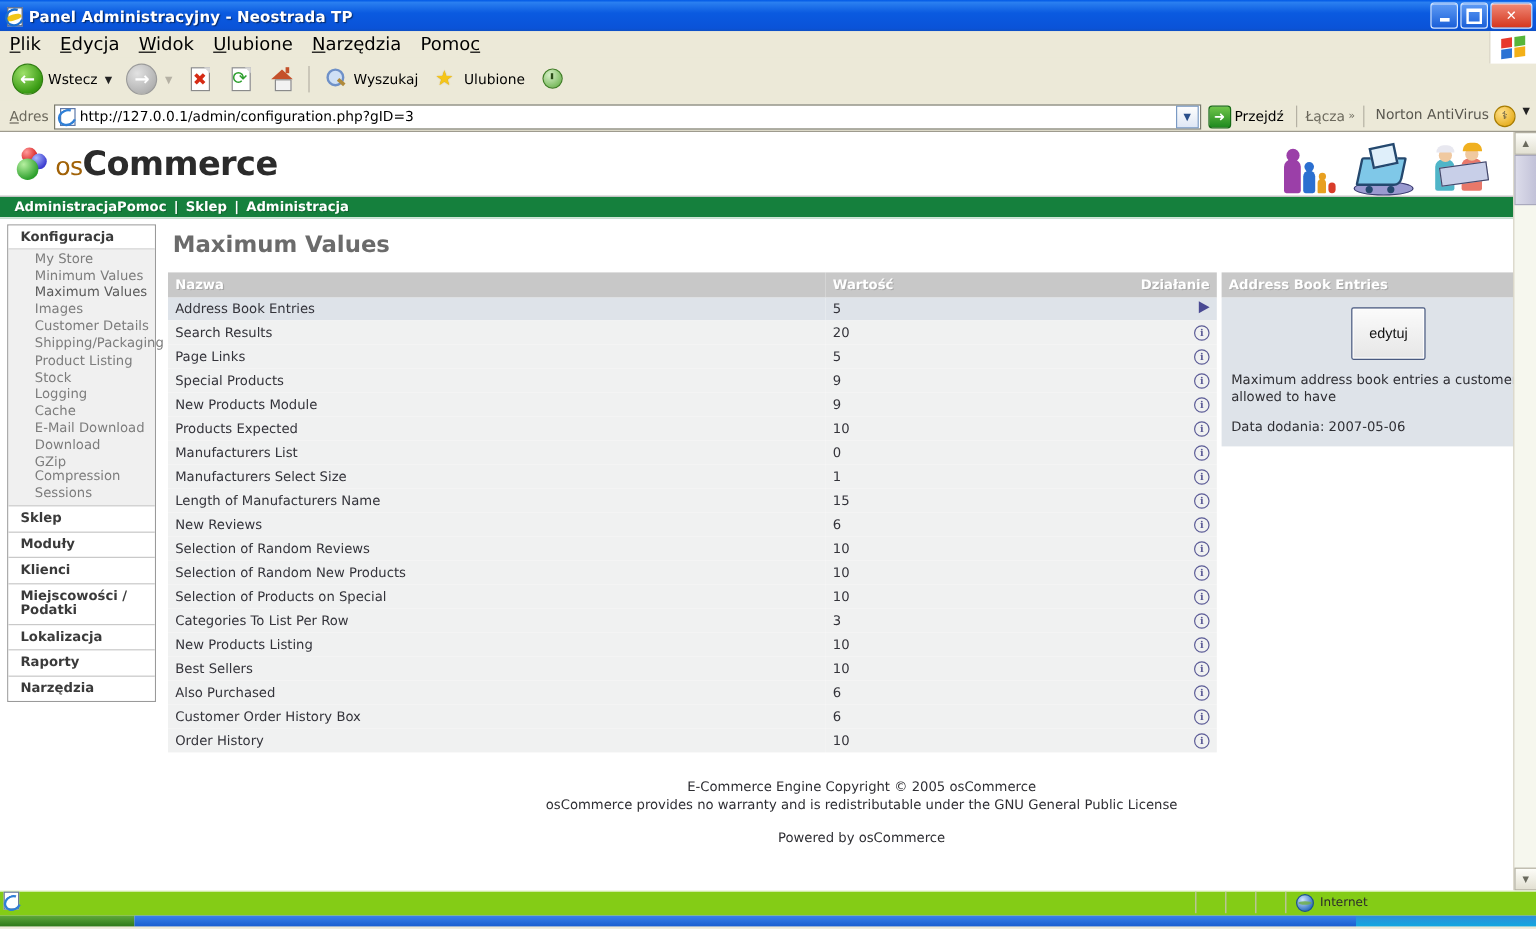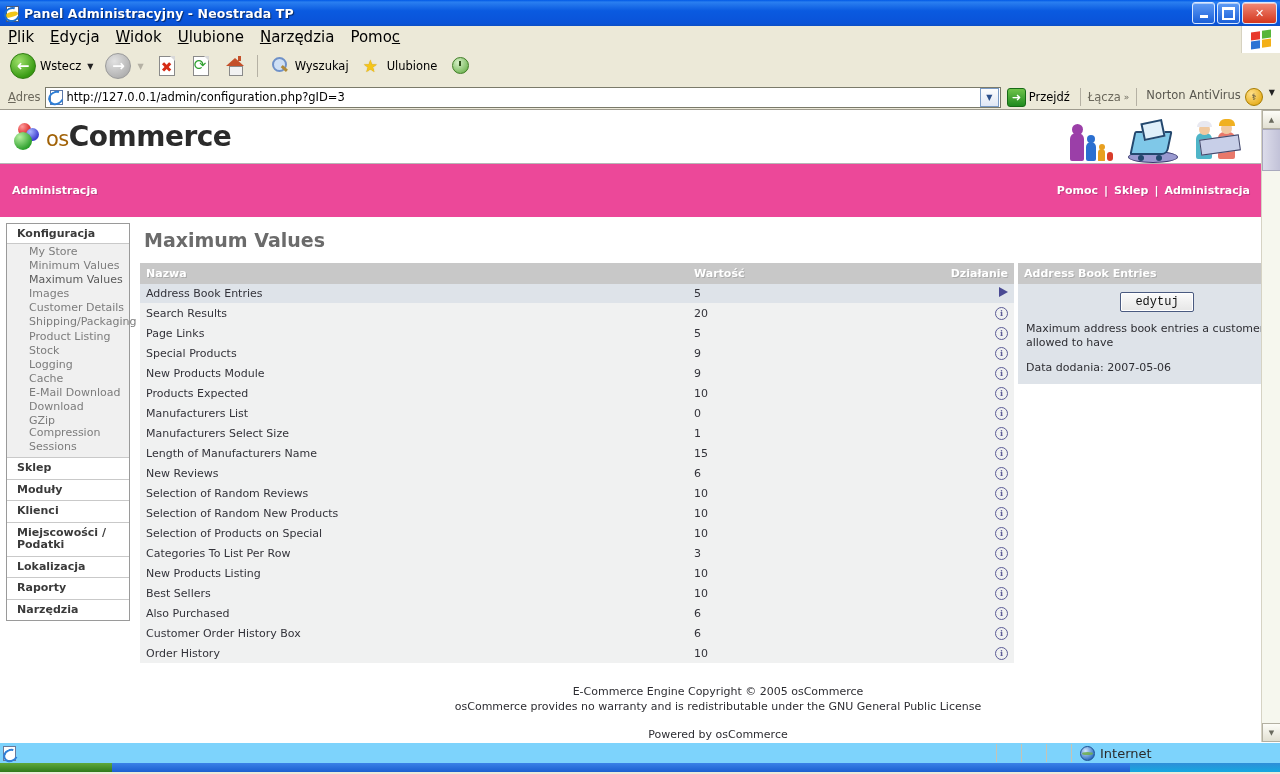--- a/index.html
+++ b/index.html
@@ -129,22 +129,22 @@
   .dish{position:absolute;left:2px;bottom:0px;width:48px;height:10px;background:#9a9ad0;border-radius:50%;
     border:1px solid #3a3a70;}
   .ppl1{position:absolute;left:6px;bottom:4px;width:16px;height:26px;background:#4fb5c8;border-radius:6px 6px 2px 2px;}
   .ppl1:before{content:"";position:absolute;left:3px;top:-9px;width:11px;height:11px;border-radius:50%;background:#f0c9a0;}
   .ppl1:after{content:"";position:absolute;left:1px;top:-12px;width:15px;height:6px;border-radius:6px 6px 0 0;background:#e8e8f0;}
   .ppl2{position:absolute;left:28px;bottom:4px;width:17px;height:27px;background:#e8786a;border-radius:6px 6px 2px 2px;}
   .ppl2:before{content:"";position:absolute;left:3px;top:-9px;width:11px;height:11px;border-radius:50%;background:#f0c9a0;}
   .ppl2:after{content:"";position:absolute;left:1px;top:-13px;width:16px;height:7px;border-radius:6px 6px 0 0;background:#f0b020;}
   .paper{position:absolute;left:10px;bottom:10px;width:38px;height:14px;background:#c8cfe8;
     border:1px solid #44486a;transform:rotate(-8deg);}
-  .adminbar{height:17px;background:#ec4899;display:flex;align-items:center;justify-content:space-between;
-    padding:18px 12px;border-bottom:1px solid #fff;}
+  .adminbar{height:17px;background:#15803d;display:flex;align-items:center;justify-content:flex-start;
+    padding:0 12px;border-bottom:1px solid #fff;}
   .adminbar .left{color:#fff;font-size:11px;font-weight:bold;text-shadow:1px 1px 0 rgba(0,0,0,.18);}
   .adminbar .right{color:#fff;font-size:11px;font-weight:bold;display:flex;gap:6px;
     text-shadow:1px 1px 0 rgba(0,0,0,.18);}
   .adminbar .right span{cursor:default;}
   .content{display:flex;padding-top:5px;}
   
   .sidebar{width:124px;margin-left:6px;flex:none;}
   .side-box{border:1px solid #9a9a9a;background:#f5f5f5;}
   .side-head{font-size:11px;font-weight:bold;color:#3a3a3a;padding:3px 0 3px 10px;background:#fff;
     border-bottom:1px solid #c9c9c9;}
@@ -170,39 +170,39 @@
   .ico-i{display:inline-block;width:11px;height:11px;border:1.5px solid #5b5b96;border-radius:50%;
     color:#5b5b96;font-size:8px;line-height:10px;text-align:center;font-weight:bold;
     font-family:"DejaVu Serif","Liberation Serif",serif;}
   .ico-tri{display:inline-block;width:0;height:0;border-style:solid;border-width:5px 0 5px 9px;
     border-color:transparent transparent transparent #4a4a93;}
   .infobox{width:278px;flex:none;margin-left:4px;}
   .info-head{background:#c8c8c8;color:#fff;font-size:11px;font-weight:bold;padding:4px 6px;
     text-shadow:1px 1px 0 rgba(0,0,0,.15);}
   .info-body{background:#dee3e9;padding:8px 8px 10px 8px;}
   .info-btn-wrap{text-align:center;padding-bottom:10px;}
-  .btn-edit{font-size:12px;font-family:Liberation Mono, monospace;
+  .btn-edit{font-size:12px;font-family:Liberation Sans, sans-serif;
     background:linear-gradient(180deg,#fbfbfb,#e6e6e6);border:1px solid #4a5a80;
-    border-radius:2px;padding:2px 14px;color:#111;box-shadow:inset 0 0 0 1px #fff;cursor:pointer;}
+    border-radius:2px;padding:14px 14px;color:#111;box-shadow:inset 0 0 0 1px #fff;cursor:pointer;}
   .info-desc{font-size:11px;color:#2e2e33;line-height:13.5px;padding-bottom:12px;}
   .info-date{font-size:11px;color:#2e2e33;}
   
   .os-footer{text-align:center;padding-top:22px;font-size:11px;color:#2e2e33;line-height:14.5px;}
   .os-footer .pw{padding-top:14px;}
   
   .vscroll{position:absolute;right:0;top:0;width:18px;height:632px;background:#f6f7ee;
     border-left:1px solid #d6d3c4;}
   .vs-btn{width:17px;height:17px;background:linear-gradient(180deg,#fdfdf8,#e2e0d2);
     border:1px solid #b3b0a2;display:flex;align-items:center;justify-content:center;font-size:7px;color:#6a6a5e;}
   .vs-btn.bot{position:absolute;bottom:0;}
   .vs-thumb{position:absolute;top:19px;left:0;width:17px;height:40px;
     background:linear-gradient(90deg,#dcdcea,#c2c2d8);border:1px solid #a9a9bd;}
   
-  .statusbar{height:20px;background:#7dd3fc;border-top:1px solid #fff;display:flex;align-items:center;
-    font-size:13px;color:#2b2b2b;}
+  .statusbar{height:20px;background:#84cc16;border-top:1px solid #fff;display:flex;
+    font-size:10px;color:#2b2b2b;}
   .sb-icon{width:18px;display:flex;justify-content:center;}
   .sb-doc{width:11px;height:13px;background:#fff;border:1px solid #6a7a9a;position:relative;}
   .sb-doc .e2{position:absolute;left:-1px;top:2px;width:11px;height:9px;border:2px solid #2f7fd6;
     border-right-color:transparent;border-radius:50%;transform:rotate(-25deg);}
   .sb-grow{flex:1;}
   .sb-cell{width:24px;height:18px;border-left:1px solid #c6c3b4;}
   .sb-zone{width:200px;border-left:1px solid #c6c3b4;display:flex;align-items:center;gap:5px;padding-left:8px;height:18px;}
   .globe{width:13px;height:13px;border-radius:50%;
     background:radial-gradient(circle at 35% 30%,#cfe6ff,#2f6fc0 75%);border:1px solid #1d4f90;position:relative;}
   .globe:after{content:"";position:absolute;left:1px;top:5px;width:11px;height:3px;background:#6fae4a;

